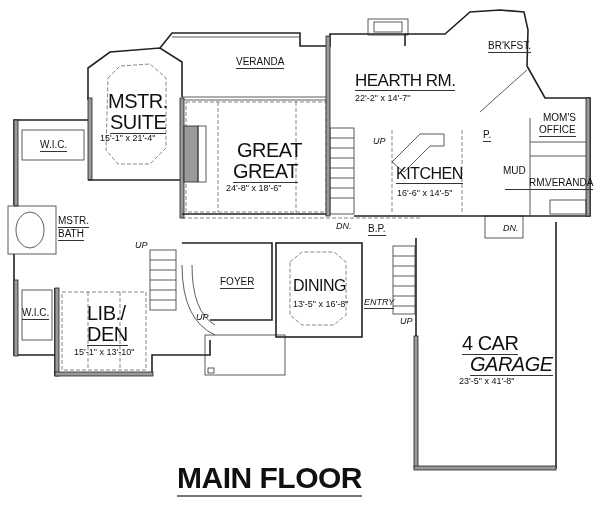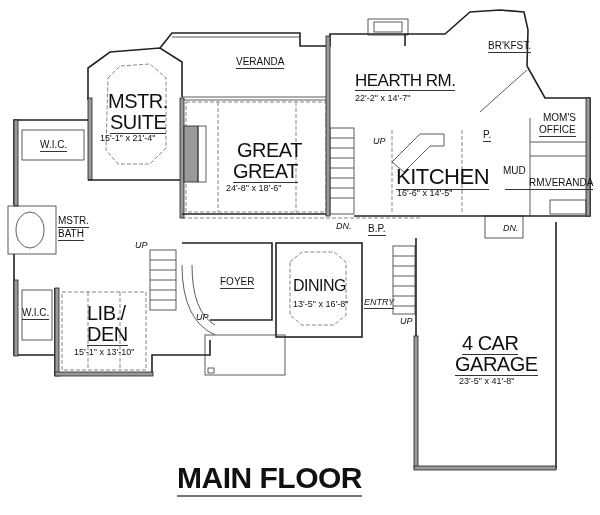--- a/index.html
+++ b/index.html
@@ -135,21 +135,21 @@
 <div class="lbl dim" style="left:226px;top:184px;">24'-8" x 18'-6"</div>
 
 <div class="lbl big u" style="left:355px;top:72px;font-size:17px;">HEARTH RM.</div>
 <div class="lbl dim" style="left:355px;top:94px;">22'-2" x 14'-7"</div>
 
 <div class="lbl mid u" style="left:488px;top:41px;">BR'KFST.</div>
 
 <div class="lbl mid" style="left:543px;top:113px;">MOM'S</div>
 <div class="lbl mid u" style="left:539px;top:125px;">OFFICE</div>
 
-<div class="lbl big u" style="left:396px;top:166px;font-size:22px;">KITCHEN</div>
+<div class="lbl big u" style="left:396px;top:166px;font-size:16px;">KITCHEN</div>
 <div class="lbl dim" style="left:397px;top:189px;">16'-6" x 14'-5"</div>
 
 <div class="lbl mid u" style="left:483px;top:130px;">P.</div>
 <div class="lbl mid" style="left:503px;top:166px;">MUD</div>
 <div class="lbl mid u" style="left:505px;top:178px;padding-left:24px;">RM.</div>
 <div class="lbl mid u" style="left:545px;top:178px;">VERANDA</div>
 
 <div class="lbl mid u" style="left:40px;top:140px;">W.I.C.</div>
 <div class="lbl mid u" style="left:58px;top:216px;">MSTR.</div>
 <div class="lbl mid u" style="left:58px;top:229px;">BATH</div>
@@ -161,21 +161,21 @@
 
 <div class="lbl mid u" style="left:220px;top:277px;">FOYER</div>
 
 <div class="lbl big" style="left:293px;top:278px;font-size:16px;">DINING</div>
 <div class="lbl dim" style="left:293px;top:300px;">13'-5" x 16'-8"</div>
 
 <div class="lbl sm u" style="left:364px;top:298px;">ENTRY</div>
 <div class="lbl mid u" style="left:368px;top:224px;">B.P.</div>
 
 <div class="lbl big u" style="left:462px;top:333px;text-align:right;">4 CAR</div>
-<div class="lbl big u" style="left:455px;top:354px;">GARAGE</div>
+<div class="lbl big u" style="left:470px;top:354px;font-style:italic;">GARAGE</div>
 <div class="lbl dim" style="left:459px;top:377px;">23'-5" x 41'-8"</div>
 
 <div class="lbl sm" style="left:373px;top:137px;">UP</div>
 <div class="lbl sm" style="left:336px;top:222px;">DN.</div>
 <div class="lbl sm" style="left:135px;top:241px;">UP</div>
 <div class="lbl sm" style="left:196px;top:313px;">UP</div>
 <div class="lbl sm" style="left:400px;top:317px;">UP</div>
 <div class="lbl sm" style="left:503px;top:224px;">DN.</div>
 
 <div class="lbl title" style="left:177px;top:463px;">MAIN FLOOR</div>

